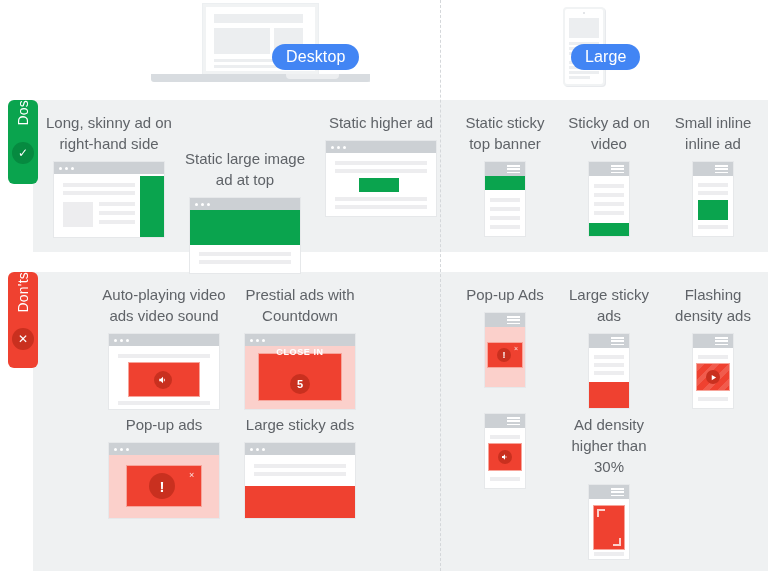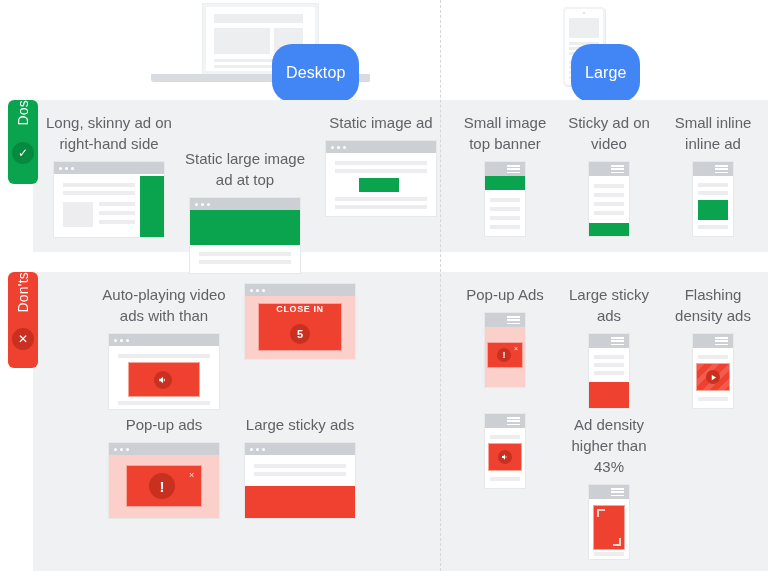--- a/index.html
+++ b/index.html
@@ -26,21 +26,21 @@
     background:#e3e6e8;}
 
   .phone{position:absolute;left:563px;top:7px;width:42px;height:79px;
     background:#fff;border:2px solid #f1f3f4;border-radius:4px;box-sizing:border-box;
     box-shadow:1px 1px 0 0 #e8eaed;}
   .phone .dot{position:absolute;left:50%;top:3px;margin-left:-1px;width:2px;height:2px;
     border-radius:50%;background:#dadce0;}
   .phone .blk{position:absolute;background:#eceef0;}
 
   .pill{position:absolute;background:#4285f4;color:#fff;border-radius:20px;
-    font-size:16px;line-height:26px;height:26px;padding:16px 14px;
+    font-size:16px;line-height:26px;height:26px;padding:0 14px;
     letter-spacing:.1px;white-space:nowrap;}
   .pill.desktop{left:272px;top:44px;}
   .pill.mobile{left:571px;top:44px;}
 
   
   .panel{position:absolute;left:33px;background:#eff1f2;}
   .panel.dos{top:100px;width:735px;height:152px;}
   .panel.donts{top:272px;width:735px;height:299px;}
 
   .divider{position:absolute;left:440px;top:0;width:0;height:571px;
@@ -178,40 +178,40 @@
             <i></i>
             <i></i>
           </div>
         <div class="grn" style="left:0;top:12px;width:110px;height:35px;"></div>
         <div class="ln" style="left:9px;top:54px;width:92px;height:4px;"></div>
         <div class="ln" style="left:9px;top:62px;width:92px;height:4px;"></div>
       </div>
     </div>
 
     <div class="cell" style="width:128px;">
-      <div class="cap">Static image ad</div>
+      <div class="cap">Static higher ad</div>
       <div class="brw" style="width:110px;height:75px;">
         <div class="chrome">
             <i></i>
             <i></i>
             <i></i>
           </div>
         <div class="ln" style="left:9px;top:20px;width:92px;height:4px;"></div>
         <div class="ln" style="left:9px;top:28px;width:92px;height:4px;"></div>
         <div class="grn" style="left:33px;top:37px;width:40px;height:14px;"></div>
         <div class="ln" style="left:9px;top:56px;width:92px;height:4px;"></div>
         <div class="ln" style="left:9px;top:64px;width:92px;height:4px;"></div>
       </div>
     </div>
   </div>
 
   <div class="row" style="left:455px;top:112px;gap:4px;">
 
     <div class="cell" style="width:100px;">
-      <div class="cap">Small image top banner</div>
+      <div class="cap">Static sticky top banner</div>
       <div class="phn" style="width:40px;height:74px;">
         <div class="chrome">
             <u></u>
             <u></u>
             <u></u>
           </div>
         <div class="grn" style="left:0;top:14px;width:40px;height:14px;"></div>
         <div class="ln" style="left:5px;top:36px;width:30px;height:4px;"></div>
         <div class="ln" style="left:5px;top:45px;width:30px;height:4px;"></div>
         <div class="ln" style="left:5px;top:54px;width:30px;height:4px;"></div>
@@ -247,48 +247,49 @@
         <div class="ln" style="left:5px;top:29px;width:30px;height:4px;"></div>
         <div class="grn" style="left:5px;top:38px;width:30px;height:20px;"></div>
         <div class="ln" style="left:5px;top:63px;width:30px;height:4px;"></div>
       </div>
     </div>
   </div>
 
   <div class="row" style="left:100px;top:284px;gap:8px;">
 
     <div class="cell" style="width:128px;">
-      <div class="cap">Auto-playing video ads with than</div>
+      <div class="cap">Auto-playing video ads video sound</div>
       <div class="brw" style="width:110px;height:75px;">
         <div class="chrome">
             <i></i>
             <i></i>
             <i></i>
           </div>
         <div class="ln" style="left:9px;top:20px;width:92px;height:4px;"></div>
         <div class="red" style="left:20px;top:29px;width:70px;height:33px;box-shadow:0 0 0 1px #f7a49a;"></div>
         <div class="circ" style="left:45px;top:37px;width:18px;height:18px;background:#c9301f;">
           <svg width="10" height="10" viewBox="0 0 24 24" fill="#fff">
               <path d="M3 9v6h4l5 5V4L7 9H3zm13.5 3c0-1.8-1-3.3-2.5-4v8c1.5-.7 2.5-2.2 2.5-4z"></path>
             </svg>
         </div>
         <div class="ln" style="left:9px;top:67px;width:92px;height:4px;"></div>
       </div>
     </div>
 
     <div class="cell" style="width:128px;">
+      <div class="cap">Prestial ads with Countdown</div>
       <div class="brw" style="width:110px;height:75px;">
         <div class="chrome">
             <i></i>
             <i></i>
             <i></i>
           </div>
         <div class="pinkbg" style="left:0;top:12px;width:110px;height:63px;"></div>
         <div class="red" style="left:14px;top:20px;width:82px;height:46px;box-shadow:0 0 0 1px #f7a49a;"></div>
-        <div class="closein" style="top:20px;">CLOSE IN</div>
+        <div class="closein" style="top:13px;">CLOSE IN</div>
         <div class="cnum" style="left:45px;top:40px;width:20px;height:20px;">5</div>
       </div>
     </div>
   </div>
 
   <div class="row" style="left:100px;top:414px;gap:8px;">
 
     <div class="cell" style="width:128px;">
       <div class="cap">Pop-up ads</div>
       <div class="brw" style="width:110px;height:75px;">
@@ -387,21 +388,21 @@
         <div class="circ" style="left:13px;top:36px;width:14px;height:14px;background:#c9301f;">
           <svg width="8" height="8" viewBox="0 0 24 24" fill="#fff">
               <path d="M3 9v6h4l5 5V4L7 9H3zm13.5 3c0-1.8-1-3.3-2.5-4v8c1.5-.7 2.5-2.2 2.5-4z"></path>
             </svg>
         </div>
         <div class="ln" style="left:5px;top:63px;width:30px;height:4px;"></div>
       </div>
     </div>
 
     <div class="cell" style="width:100px;">
-      <div class="cap">Ad density higher than 43%</div>
+      <div class="cap">Ad density higher than 30%</div>
       <div class="phn" style="width:40px;height:74px;">
         <div class="chrome">
             <u></u>
             <u></u>
             <u></u>
           </div>
         <div class="red" style="left:5px;top:21px;width:30px;height:43px;box-shadow:0 0 0 1px #f7a49a;"></div>
         <div class="brk" style="left:8px;top:24px;width:6px;height:6px;border-width:2px 0 0 2px;"></div>
         <div class="brk" style="left:24px;top:53px;width:6px;height:6px;border-width:0 2px 2px 0;"></div>
         <div class="ln" style="left:5px;top:67px;width:30px;height:4px;"></div>

